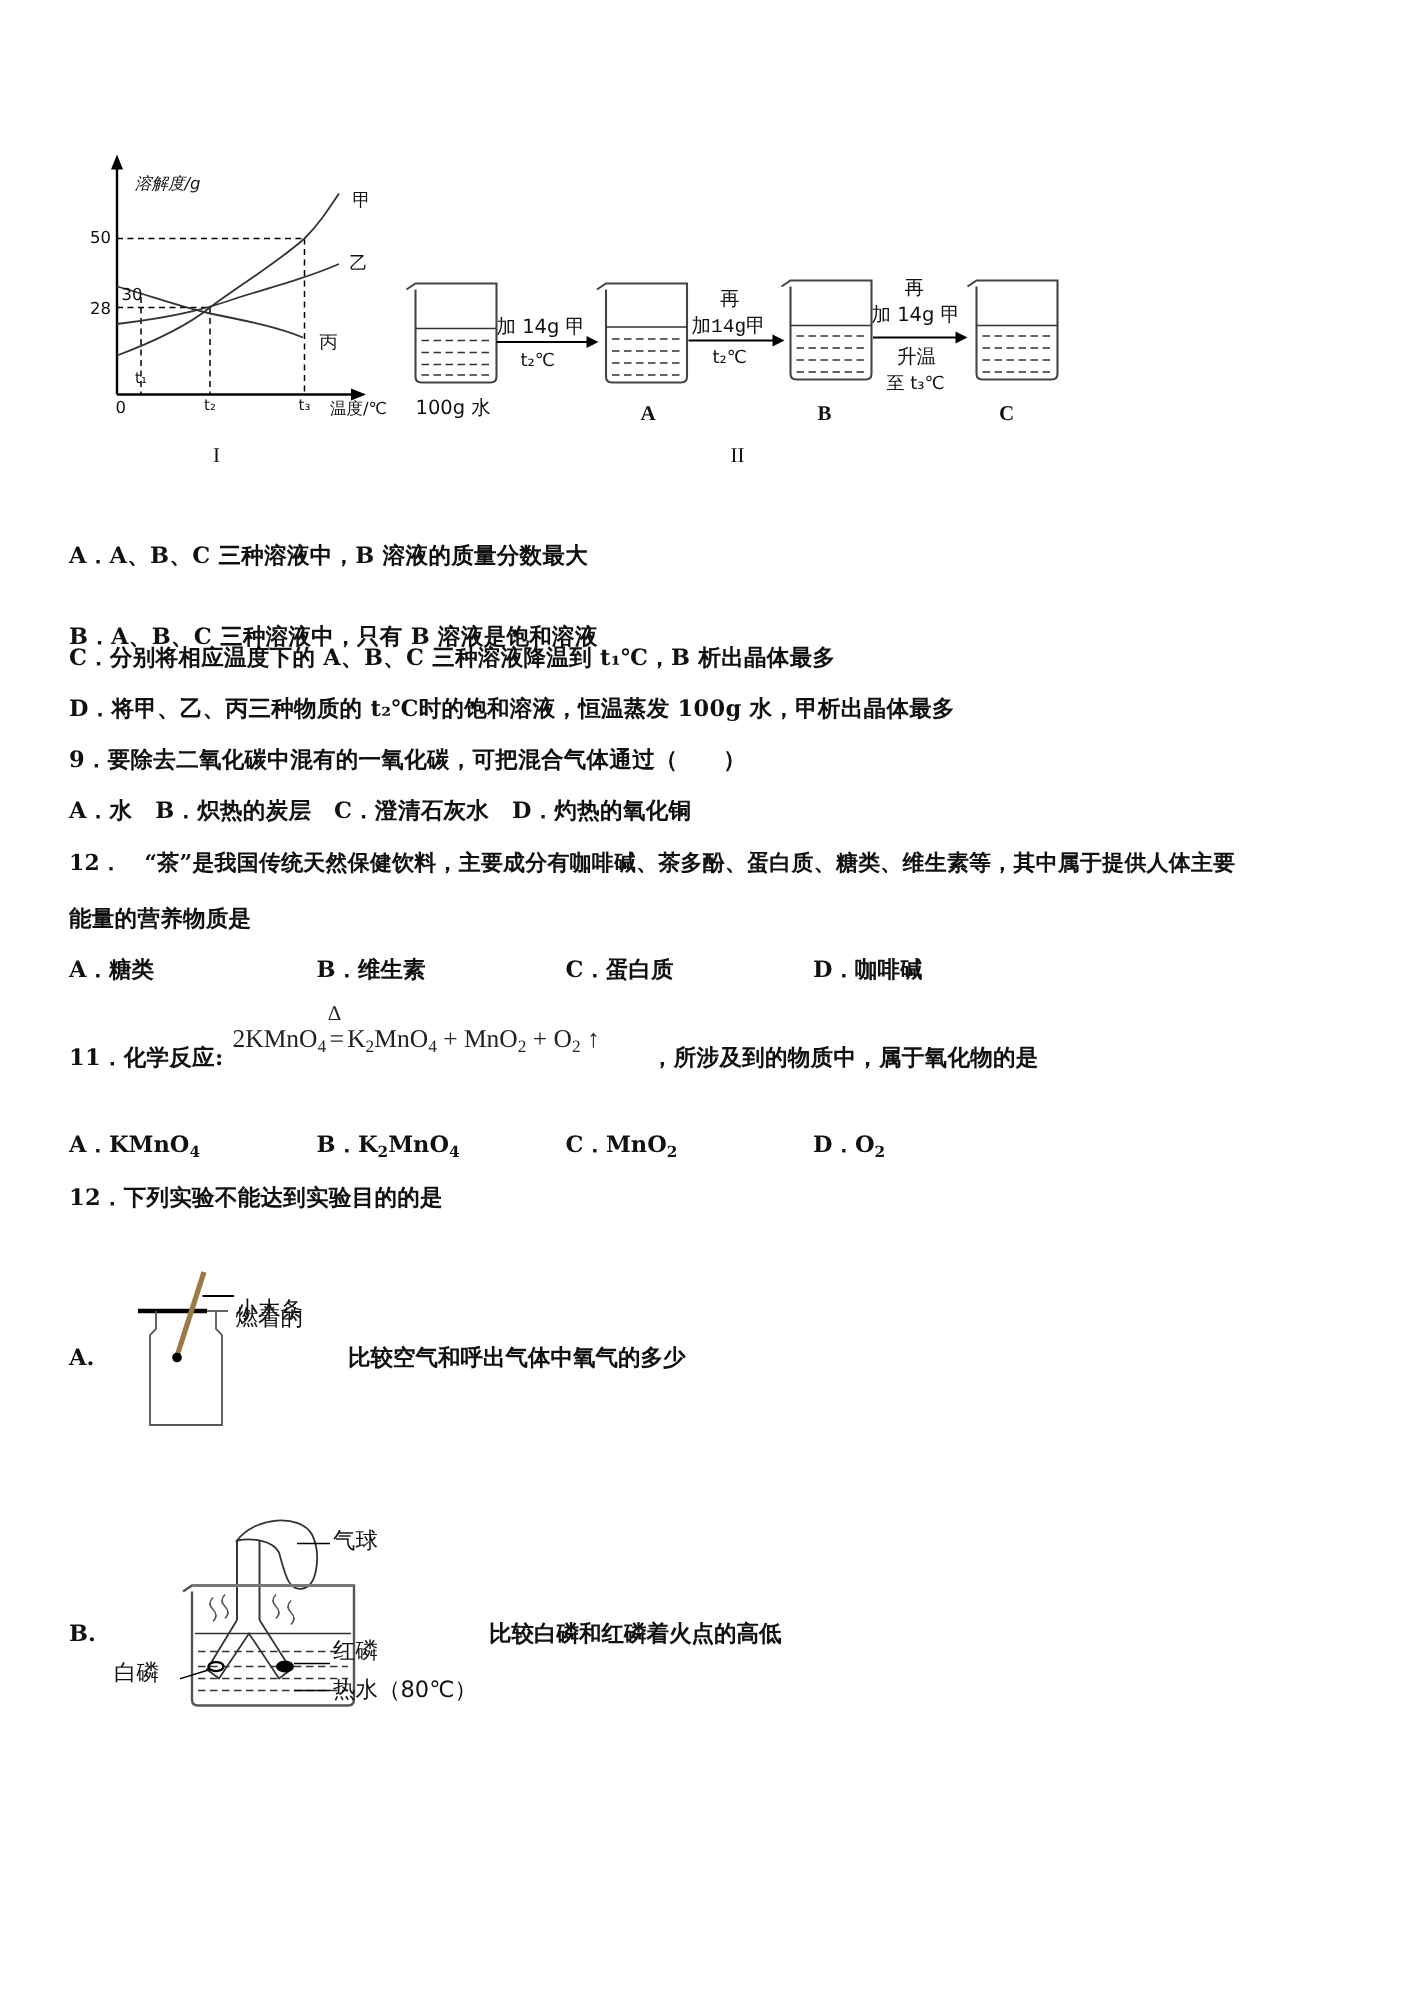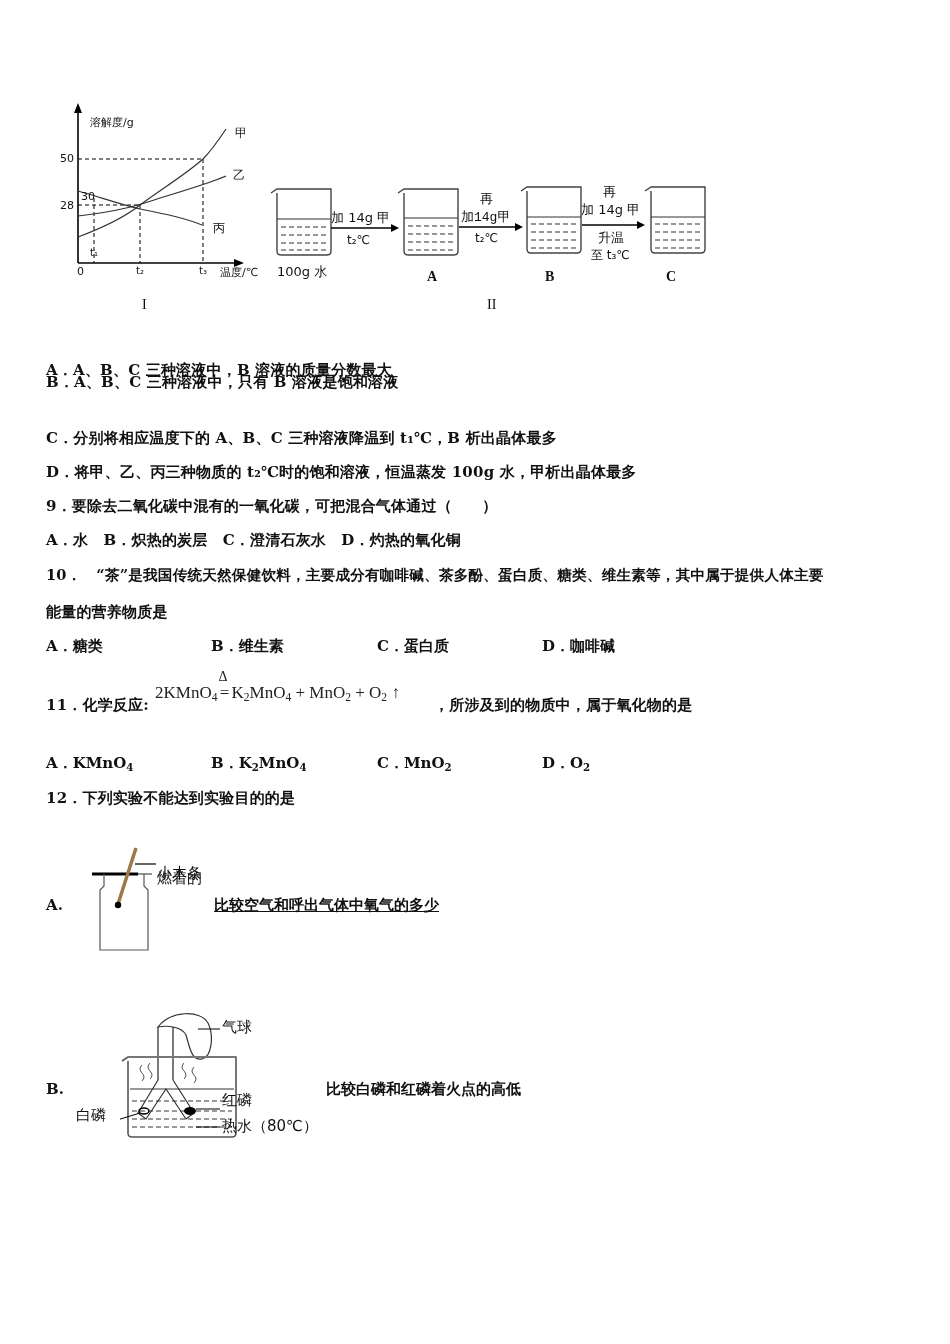--- a/index.html
+++ b/index.html
@@ -29,21 +29,21 @@
     <line x1="18" y1="110" x2="80" y2="110" stroke="#000" stroke-dasharray="4,3"></line>
     <line x1="80" y1="110" x2="80" y2="168" stroke="#000" stroke-dasharray="4,3"></line>
     <line x1="34" y1="103" x2="34" y2="168" stroke="#000" stroke-dasharray="4,3"></line>
 
     <path d="M18,142 C50,130 70,118 80,110 C100,95 125,80 143,64 C152,55 158,46 166,34" stroke="#333" fill="none" stroke-width="1.2"></path>
 
     <path d="M18,121 C60,116 80,110 100,103 C130,94 150,88 166,81" stroke="#333" fill="none" stroke-width="1.2"></path>
 
     <path d="M18,96 C40,102 55,108 80,114 C105,119 125,123 142,130" stroke="#333" fill="none" stroke-width="1.2"></path>
   </svg>
-  <span class="fig-small" style="left:30px;top:20px;font-size:11px;">溶解度/g</span>
+  <span class="fig-small" style="left:30px;top:20px;font-size:11px;font-style:italic;">溶解度/g</span>
   <span class="fig-small" style="left:160px;top:170px;font-size:11px;">温度/℃</span>
   <span class="fig-small" style="left:17px;top:170px;font-size:11px;">0</span>
   <span class="fig-small" style="left:0px;top:57px;font-size:11px;">50</span>
   <span class="fig-small" style="left:0px;top:95px;font-size:11px;margin-left:21px;">30</span>
   <span class="fig-small" style="left:0px;top:104px;font-size:11px;">28</span>
   <span class="fig-small" style="left:30px;top:152px;font-size:10px;text-align:center;">t₁</span>
   <span class="fig-small" style="left:76px;top:170px;font-size:10px;">t₂</span>
   <span class="fig-small" style="left:139px;top:170px;font-size:10px;">t₃</span>
   <span class="fig-small" style="left:175px;top:30px;">甲</span>
   <span class="fig-small" style="left:173px;top:72px;">乙</span>
@@ -117,28 +117,28 @@
   <span class="fig-small" style="left:316px;top:26px;font-size:13px;">加 14g 甲</span>
   <span class="fig-small" style="left:333px;top:54px;font-size:13px;">升温</span>
   <span class="fig-small" style="left:326px;top:72px;font-size:12px;">至 t₃℃</span>
   <span class="fig-label" style="left:162px;top:94px;font-weight:bold;">A</span>
   <span class="fig-label" style="left:280px;top:94px;font-weight:bold;">B</span>
   <span class="fig-label" style="left:401px;top:94px;font-weight:bold;">C</span>
   <span class="fig-label" style="left:222px;top:122px;">II</span>
 </div>
 
 <div class="q" style="top:361px;">A．A、B、C 三种溶液中，B 溶液的质量分数最大</div>
-<div class="q" style="top:373px;">B．A、B、C 三种溶液中，只有 B 溶液是饱和溶液</div>
+<div class="q" style="top:415px;">B．A、B、C 三种溶液中，只有 B 溶液是饱和溶液</div>
 <div class="q" style="top:429px;">C．分别将相应温度下的 A、B、C 三种溶液降温到 t₁℃，B 析出晶体最多</div>
 <div class="q" style="top:463px;">D．将甲、乙、丙三种物质的 t₂℃时的饱和溶液，恒温蒸发 100g 水，甲析出晶体最多</div>
 
 <div class="q" style="top:497px;">9．要除去二氧化碳中混有的一氧化碳，可把混合气体通过（　　）</div>
 <div class="q" style="top:531px;">A．水　B．炽热的炭层　C．澄清石灰水　D．灼热的氧化铜</div>
 
-<div class="q" style="top:566px;font-size:14.6px;">10．　“茶”是我国传统天然保健饮料，主要成分有咖啡碱、茶多酚、蛋白质、糖类、维生素等，其中属于提供人体主要</div>
+<div class="q" style="top:566px;font-size:14.6px;">12．　“茶”是我国传统天然保健饮料，主要成分有咖啡碱、茶多酚、蛋白质、糖类、维生素等，其中属于提供人体主要</div>
 <div class="q" style="top:603px;">能量的营养物质是</div>
 <div class="opt" style="left:46px;top:637px;">A．糖类</div>
 <div class="opt" style="left:211px;top:637px;">B．维生素</div>
 <div class="opt" style="left:377px;top:637px;">C．蛋白质</div>
 <div class="opt" style="left:542px;top:637px;">D．咖啡碱</div>
 
 <div class="q" style="top:696px;">11．化学反应:</div>
 <div class="eq" style="left:155px;top:683px;">
   2KMnO<sub>4</sub><span style="position:relative;display:inline-block;width:14px;text-align:center;"><span style="position:absolute;top:-14px;left:1px;font-size:14px;">Δ</span>=</span>K<sub>2</sub>MnO<sub>4</sub> + MnO<sub>2</sub> + O<sub>2</sub> ↑
 </div>
@@ -157,21 +157,21 @@
     <line x1="4" y1="38" x2="50" y2="38" stroke="#000" stroke-width="3"></line>
     <line x1="50" y1="38" x2="64" y2="38" stroke="#666" stroke-width="1.4"></line>
     <path d="M16,38 L16,50 L12,54 L12,114 L60,114 L60,54 L56,50 L56,38" fill="none" stroke="#555" stroke-width="1.2"></path>
     <line x1="30" y1="68" x2="48" y2="12" stroke="#9b7a4a" stroke-width="3.5"></line>
     <circle cx="30" cy="69" r="3.2" fill="#000"></circle>
     <line x1="47" y1="28" x2="68" y2="28" stroke="#000" stroke-width="1.2"></line>
   </svg>
 </div>
 <span class="fig-small" style="left:157px;top:842px;font-size:15px;margin-top:27px;">燃着的</span>
 <span class="fig-small" style="left:157px;top:864px;font-size:15px;">小木条</span>
-<div class="opt" style="left:214px;top:896px;text-decoration:underline;">比较空气和呼出气体中氧气的多少</div>
+<div class="opt" style="left:232px;top:896px;">比较空气和呼出气体中氧气的多少</div>
 
 <div class="opt" style="left:46px;top:1080px;">B.</div>
 <div class="abs" style="left:120px;top:1005px;width:130px;height:140px;">
   <svg width="130" height="140" viewBox="0 0 130 140">
 
     <path d="M38,22 C50,6 80,4 88,18 C94,30 92,52 82,54 C72,56 70,44 66,30 C62,22 48,20 38,22 Z" fill="none" stroke="#333" stroke-width="1.2"></path>
 
     <line x1="38" y1="22" x2="38" y2="75" stroke="#333" stroke-width="1.3"></line>
     <line x1="53" y1="22" x2="53" y2="75" stroke="#333" stroke-width="1.3"></line>
 

